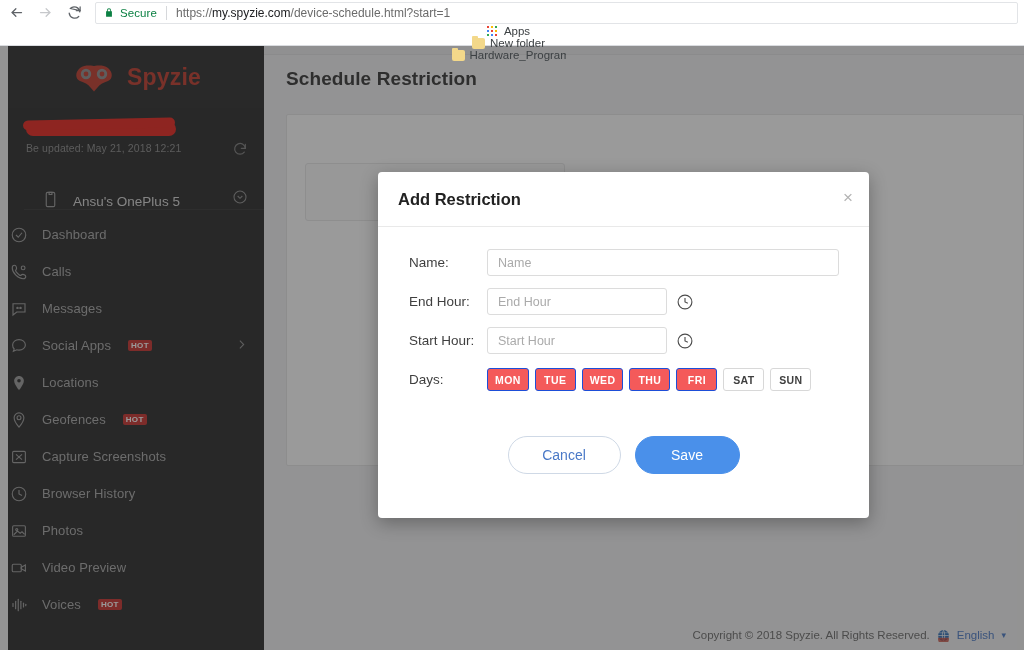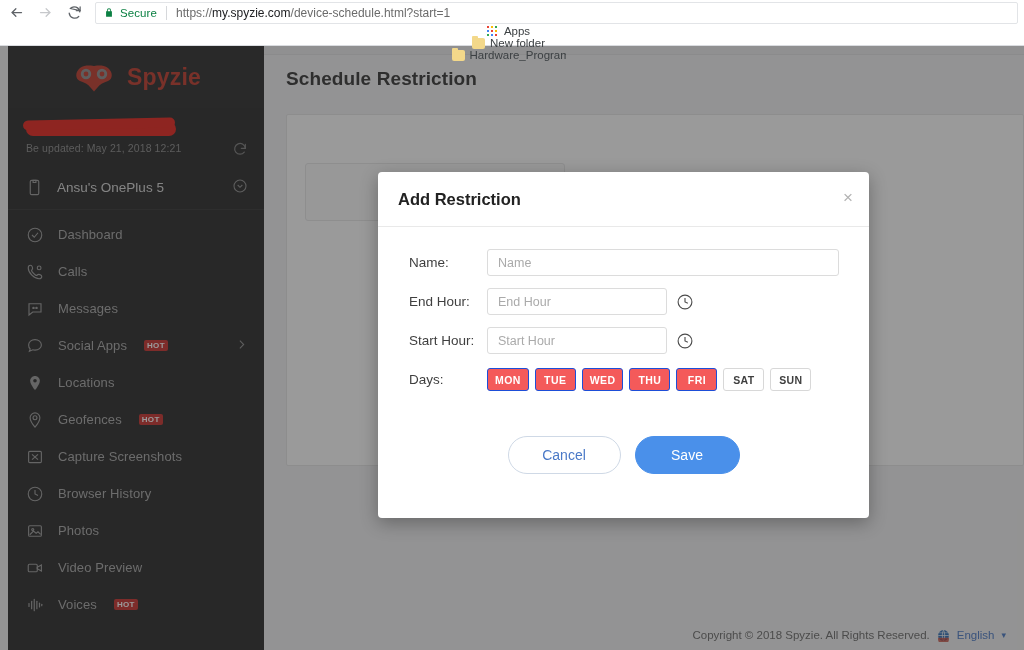--- a/index.html
+++ b/index.html
@@ -108,30 +108,31 @@
   .redacted-email::after {
     content:""; position:absolute; left:-3px; top:-3px; width: 152px; height: 10px;
     background: #e8231b; border-radius: 6px; transform: rotate(-1.2deg);
   }
   .acct-sub { font-size: 10.5px; color: #8a8a8a; letter-spacing: .1px; }
   .refresh-btn {
     position: absolute; right: 16px; top: 33px; width: 16px; height: 16px;
     color: #7d7d7d;
   }
   .device-row {
-    display: flex; align-items: center; gap: 13px;
+    display: flex; align-items: flex-end; gap: 13px;
     height: 44px; padding: 0 18px; position: relative;
     border-bottom: 1px solid #333333;
+    margin-left: 16px;
   }
   .device-name { color: #d6d6d6; font-size: 13.5px; }
   .device-caret { position: absolute; right: 16px; color: #8d8d8d; }
   .nav-list { padding-top: 6px; }
   .nav-item {
     display: flex; align-items: center; gap: 14px;
-    height: 37px; padding: 0 18px; position: relative; cursor: default;
+    height: 37px; padding: 0 2px; position: relative; cursor: default;
   }
   .nav-icon { width: 18px; height: 18px; flex: 0 0 auto; color: #9b9b9b; }
   .nav-icon svg { display: block; }
   .nav-label { color: #a8a8a8; font-size: 13px; letter-spacing: .1px; }
   .hot-badge {
     background: #c9302c; color: #ffffff; font-size: 8px; font-weight: bold;
     padding: 1px 3px 1px 3px; border-radius: 2px; letter-spacing: .3px;
     line-height: 1.15; margin-left: 3px;
   }
   .nav-chevron { position: absolute; right: 16px; color: #8d8d8d; }

